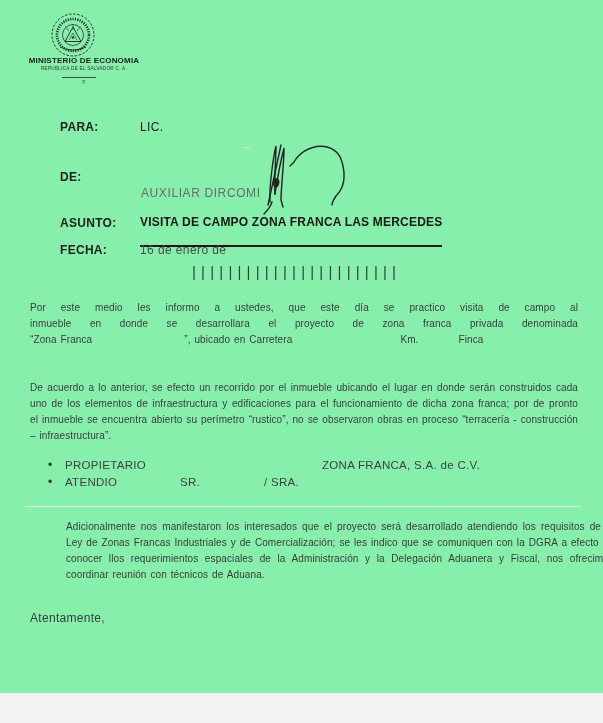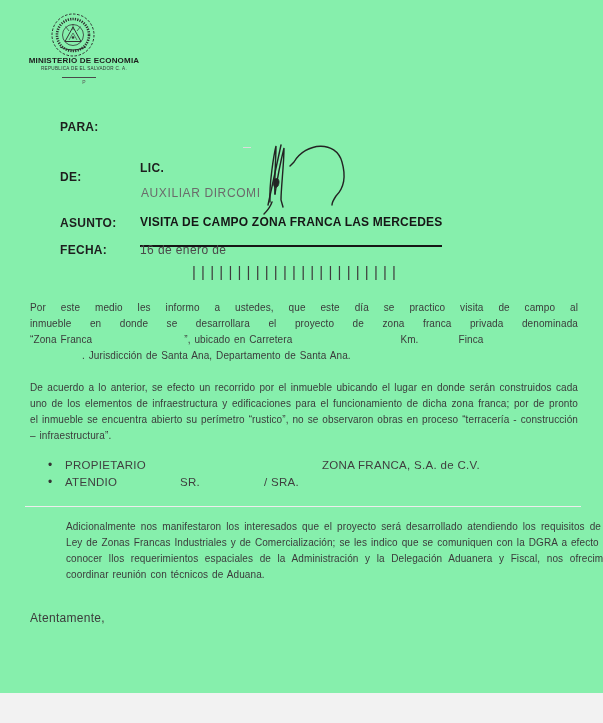--- a/index.html
+++ b/index.html
@@ -18,21 +18,21 @@
     position:absolute;left:26px;top:66px;width:116px;text-align:center;
     font-size:4.6px;color:#333;letter-spacing:.3px;white-space:nowrap;
   }
   .seal-rule{position:absolute;left:62px;top:77px;width:34px;height:1px;background:#4a4a4a;}
   .seal-mark{position:absolute;left:26px;top:79px;width:116px;text-align:center;font-size:5px;color:#555;}
   
   .flabel{
     position:absolute;left:30px;font-size:12px;font-weight:bold;color:#1e1e1e;letter-spacing:.3px;padding-left:30px;
   }
   .fvalue{position:absolute;left:140px;font-size:12px;color:#333;}
-  .v-para{top:120px;font-weight:bold;color:#1e1e1e;letter-spacing:.4px;margin-top:41px;}
+  .v-para{top:120px;font-weight:normal;color:#1e1e1e;letter-spacing:.4px;}
   .l-para{top:120px;}
   .l-de{top:170px;}
   .v-de{top:186px;left:141px;color:#6b6b6b;letter-spacing:.6px;text-align:right;}
   .l-asunto{top:216px;}
   .v-asunto{top:215px;font-weight:bold;color:#161616;letter-spacing:.2px;}
   .v-asunto .u{border-bottom:2px solid #161616;padding-bottom:16px;}
   .l-fecha{top:243px;}
   .v-fecha{top:243px;color:#4a4a4a;letter-spacing:.4px;}
   
   .bars{
@@ -113,21 +113,20 @@
 
   <div class="flabel l-fecha">FECHA:</div>
   <div class="fvalue v-fecha">16 de enero de</div>
 
   <div class="bars">|||||||||||||||||||||||</div>
 
   <div class="bodypar p1">
     <div class="jline">Por este medio les informo a ustedes, que este día se practico visita de campo al</div>
     <div class="jline">inmueble en donde se desarrollara el proyecto de zona franca privada denominada</div>
     <div class="gline"><span>“Zona Franca</span><span class="gap g1"></span><span>”, ubicado en Carretera</span><span class="gap g2"></span><span>Km.</span><span class="gap g3"></span><span>Finca</span></div>
-    <div class="gline indent4">. Jurisdicción de Santa Ana, Departamento de Santa Ana.</div>
   </div>
 
   <div class="bodypar p2">De acuerdo a lo anterior, se efecto un recorrido por el inmueble ubicando el lugar en donde serán construidos cada uno de los elementos de infraestructura y edificaciones para el funcionamiento de dicha zona franca; por de pronto el inmueble se encuentra abierto su perímetro “rustico”, no se observaron obras en proceso “terracería - construcción – infraestructura”.</div>
 
   <div class="bullet-row b1">
     <span class="bdot">•</span>
     <span class="bl">PROPIETARIO</span>
     <span class="bv">ZONA FRANCA, S.A. de C.V.</span>
   </div>
   <div class="bullet-row b2">

